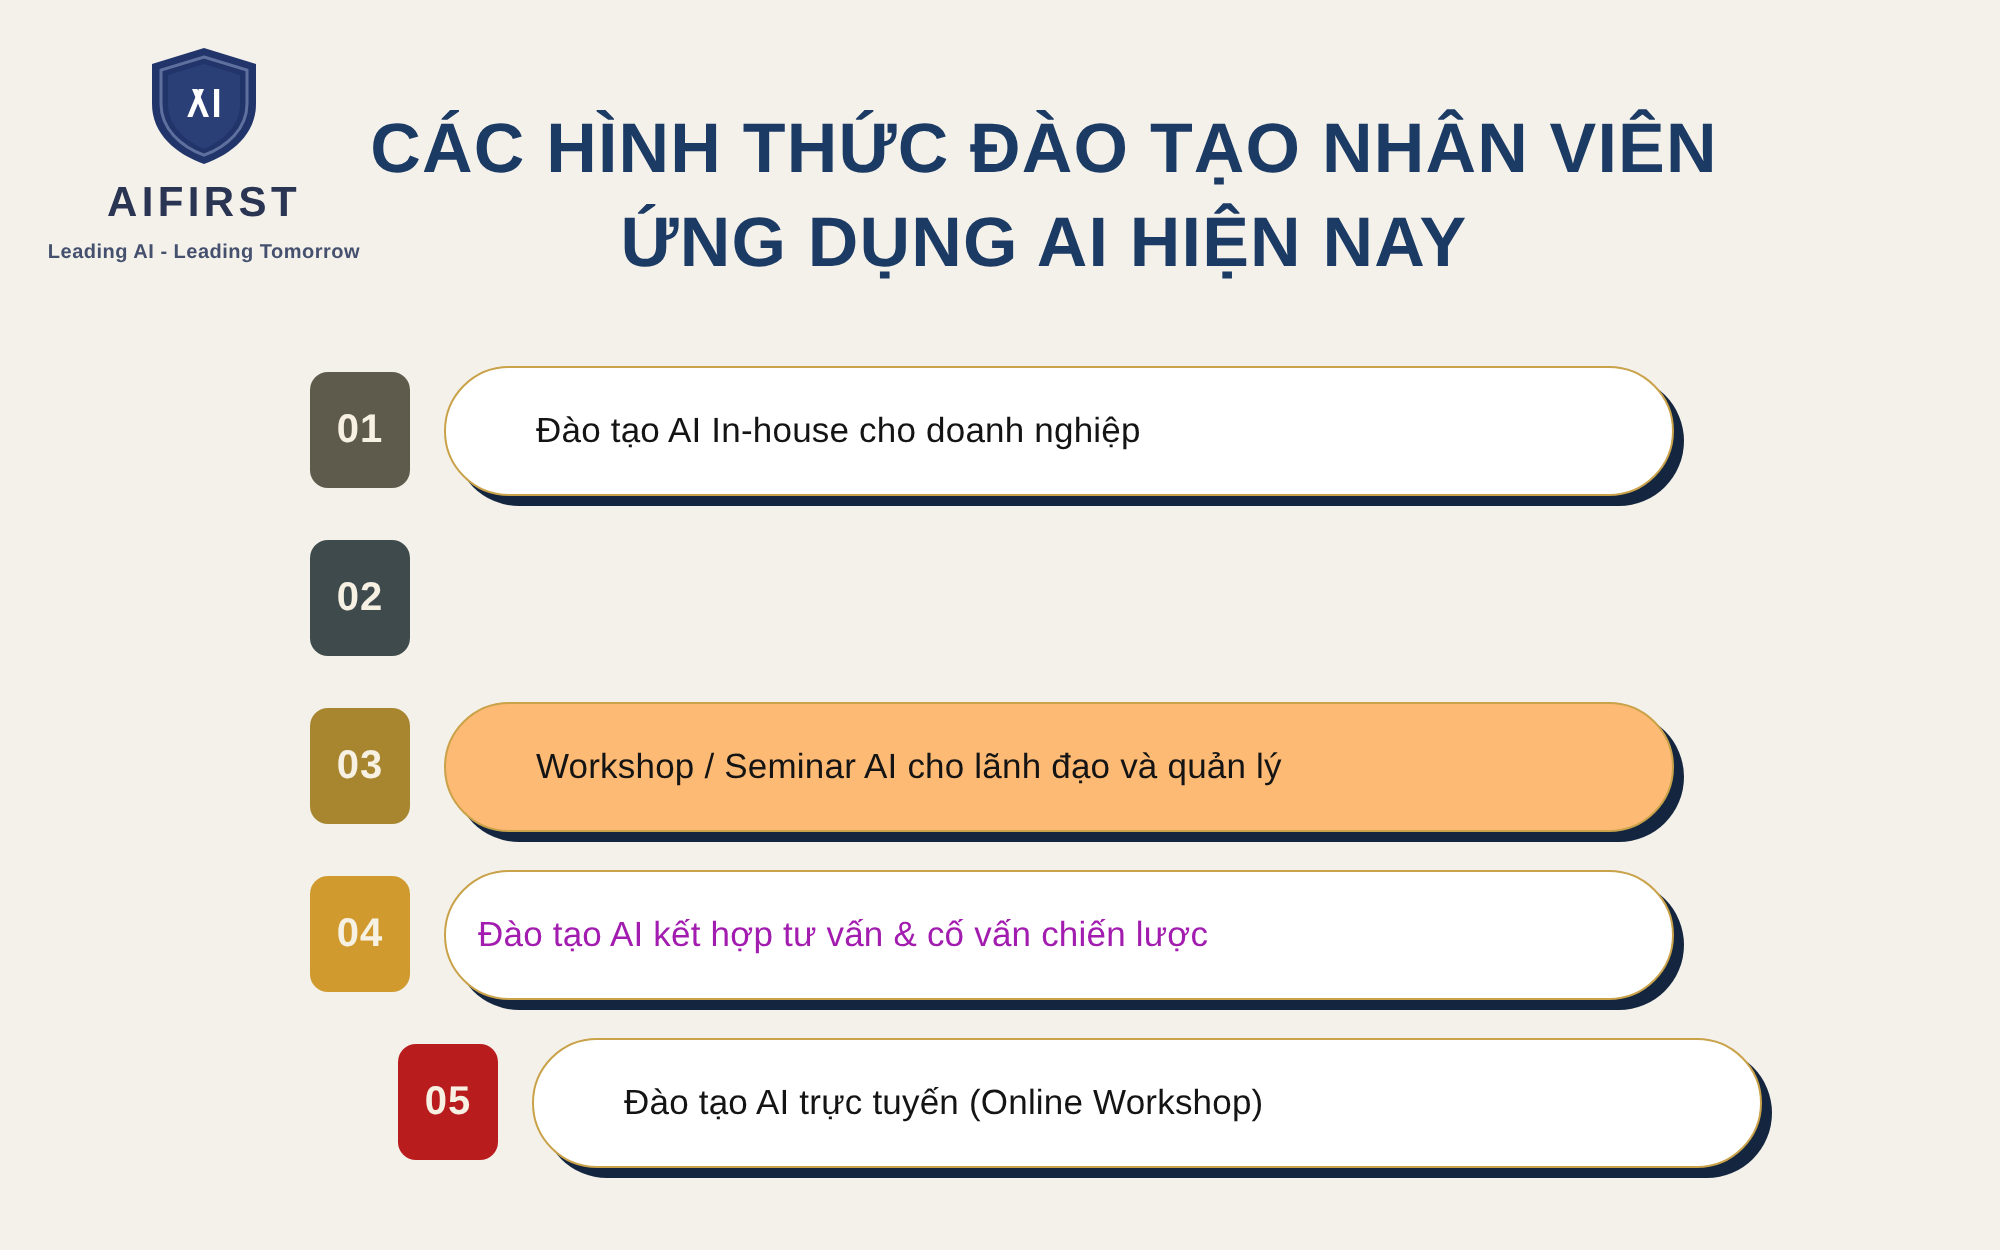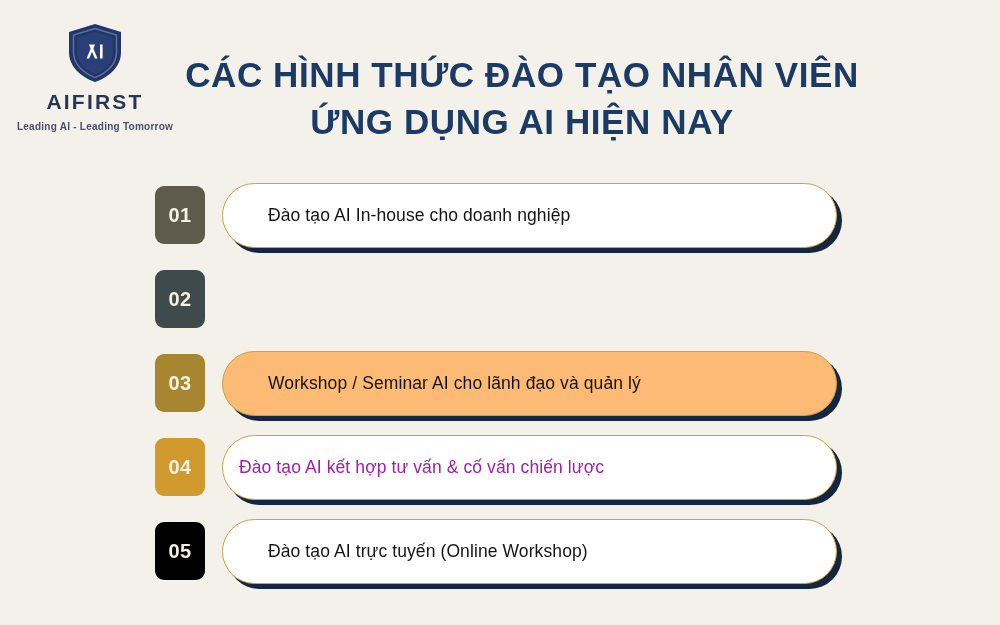--- a/index.html
+++ b/index.html
@@ -6,21 +6,21 @@
   html,body { width:1000px; height:625px; }
   body {
     background:#F4F1EA;
     font-family:"Liberation Sans", sans-serif;
     overflow:hidden;
     position:relative;
   }
 
   
   #logo-block {
-    position:absolute; left:15px; top:22px;
+    position:absolute; left:22px; top:22px;
     width:160px; text-align:center;
   }
   #shield-wrap { height:62px; display:flex; align-items:center; justify-content:center; }
   #wordmark {
     margin-top:6px;
     font-size:21px; font-weight:700; letter-spacing:2.2px;
     color:#2A3553;
   }
   #tagline {
     margin-top:7px;
@@ -154,21 +154,21 @@
     <div class="badge" style="background: rgb(208, 154, 46); color: rgb(246, 241, 227);">04</div>
     <div class="card-wrap">
       <div class="card-shadow" style="background: rgb(20, 38, 63);"></div>
       <div class="card" style="background: rgb(255, 255, 255); border-color: rgb(201, 162, 74);">
         <span class="card-label" style="color: #a21caf; margin-left: 16px;">Đào tạo AI kết hợp tư vấn &amp; cố vấn chiến lược</span>
       </div>
     </div>
   </div>
 
   <div class="row">
-    <div class="badge" style="background: #000000; color: rgb(246, 241, 227);">05</div>
+    <div class="badge" style="background: #b91c1c; color: rgb(246, 241, 227); margin-left: 44px;">05</div>
     <div class="card-wrap">
       <div class="card-shadow" style="background: rgb(20, 38, 63);"></div>
       <div class="card" style="background: rgb(255, 255, 255); border-color: rgb(201, 162, 74);">
         <span class="card-label" style="color: rgb(20, 20, 20);">Đào tạo AI trực tuyến (Online Workshop)</span>
       </div>
     </div>
   </div>
 
 </div>
 

